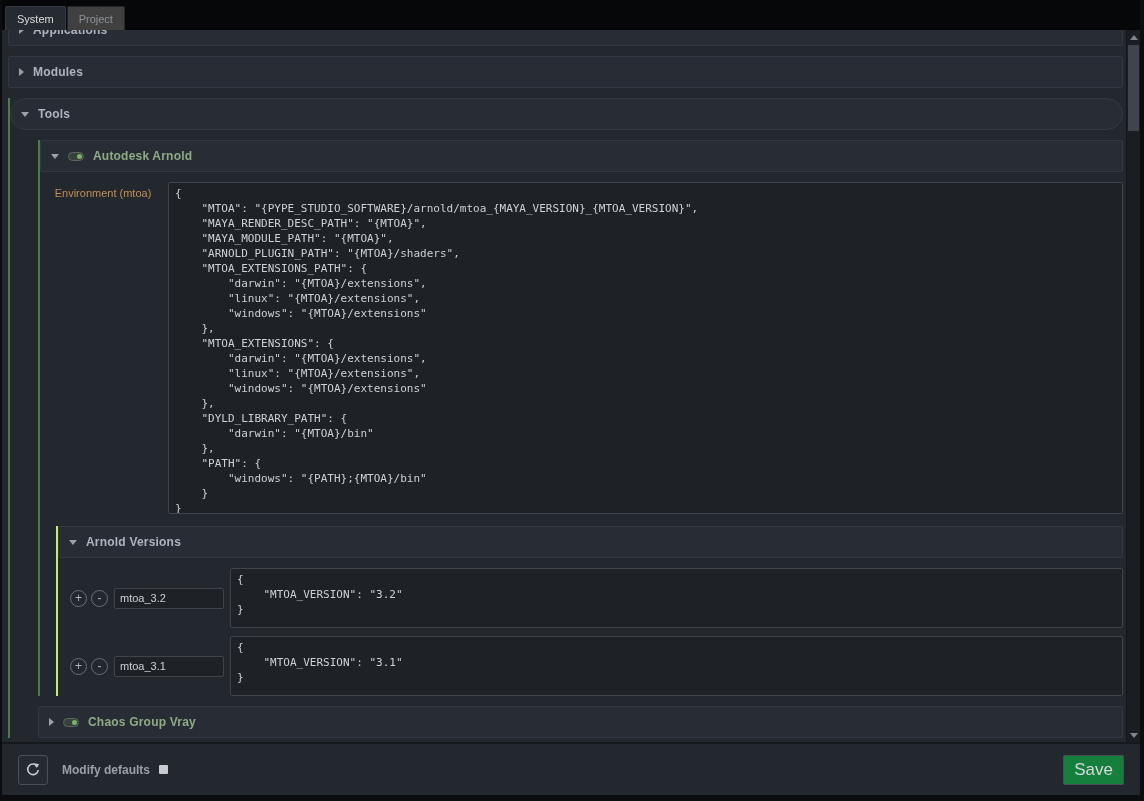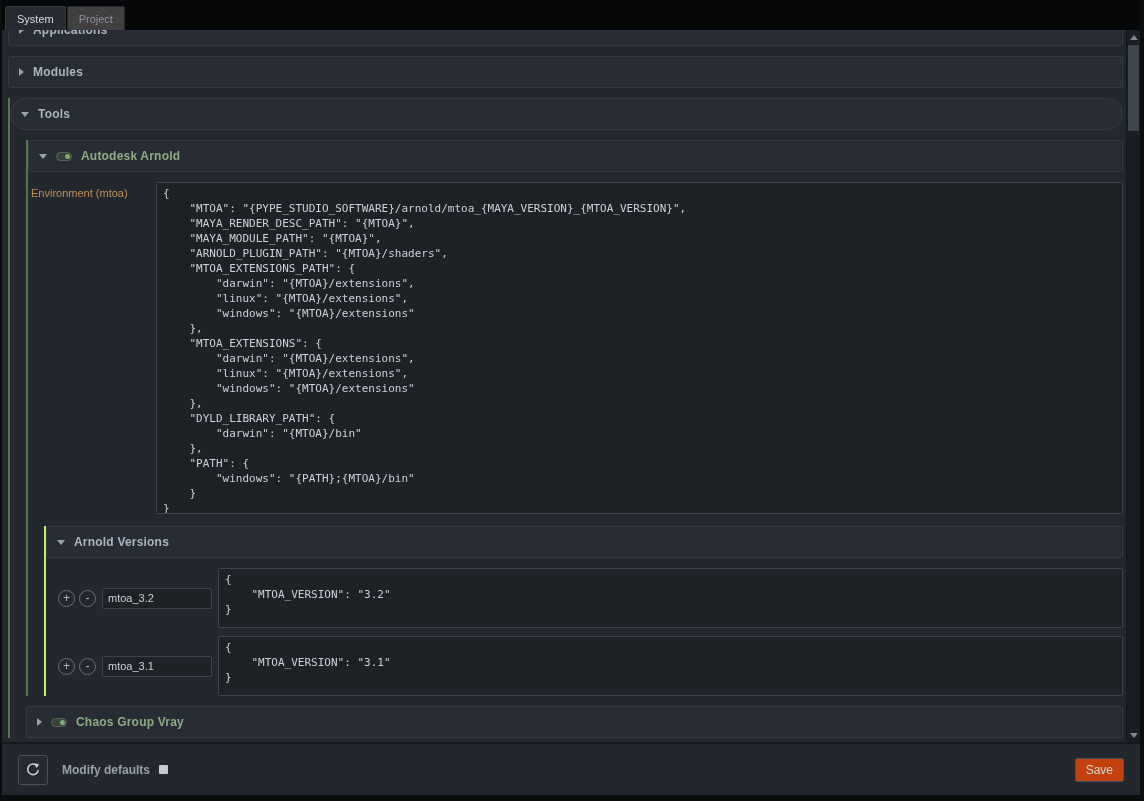--- a/index.html
+++ b/index.html
@@ -79,32 +79,32 @@
     position: relative; cursor: pointer; flex: 0 0 auto;
   }
   .toggle::after {
     content: ''; position: absolute; right: 1px; top: 1px;
     width: 5px; height: 5px; border-radius: 50%; background: #7cb06f;
   }
 
   
   .group-tools { border-left: 2px solid #4e7a52; margin-bottom: 10px; }
   .group-tools > .hdr { margin-left: 0; border-radius: 16px; }
-  .tools-body > .group-inner { margin-left: 16px; }
+  .tools-body > .group-inner { margin-left: 28px; }
 
   .group-arnold { border-left: 2px solid #4e7a52; margin-bottom: 10px; }
   .arnold-body { padding-left: 3px; }
 
   .group-versions { border-left: 2px solid #bef264; margin-left: 13px; margin-bottom: 10px; }
   .versions-body { padding-left: 12px; }
 
   
   .env-row { display: flex; gap: 5px; margin: 6px 0 12px 0; }
   .env-label {
-    flex: 0 0 120px; text-align: left; padding-top: 5px;
+    flex: 0 0 120px; text-align: center; padding-top: 5px;
     font-size: 11px; color: #c08f52;
   }
   .code-area {
     flex: 1 1 auto;
     background: #1e2227; color: #ccd1d7;
     border: 1px solid #3e444d; border-radius: 2px;
     font-family: "DejaVu Sans Mono", monospace;
     font-size: 11px; line-height: 15px;
     padding: 3px 6px; resize: none;
     white-space: pre; overflow: auto; outline: none;
@@ -141,22 +141,22 @@
     background: #262b32; border: 1px solid #4a5057; border-radius: 3px;
     display: flex; align-items: center; justify-content: center;
     cursor: pointer;
   }
   .modify-wrap { display: flex; align-items: center; gap: 9px; font-weight: bold; }
   .modify-label { font-size: 12px; color: #9aa0a8; }
   .modify-box { width: 9px; height: 9px; background: #c8ccd1; border-radius: 1px; cursor: pointer; }
   .footer-spacer { flex: 1 1 auto; }
   .save-btn {
     padding: 4px 10px;
-    background: #c2410c; border: 1px solid #4a5057; border-radius: 2px;
-    color: #d5d8dc; font-size: 12px; cursor: pointer;
+    background: #15803d; border: 1px solid #4a5057; border-radius: 2px;
+    color: #d5d8dc; font-size: 17px; cursor: pointer;
     font-family: "Liberation Sans", sans-serif;
   }
 </style>
 </head>
 <body>
 
 <div class="app">
 
   <div class="tabbar">
     <div class="tab active">

